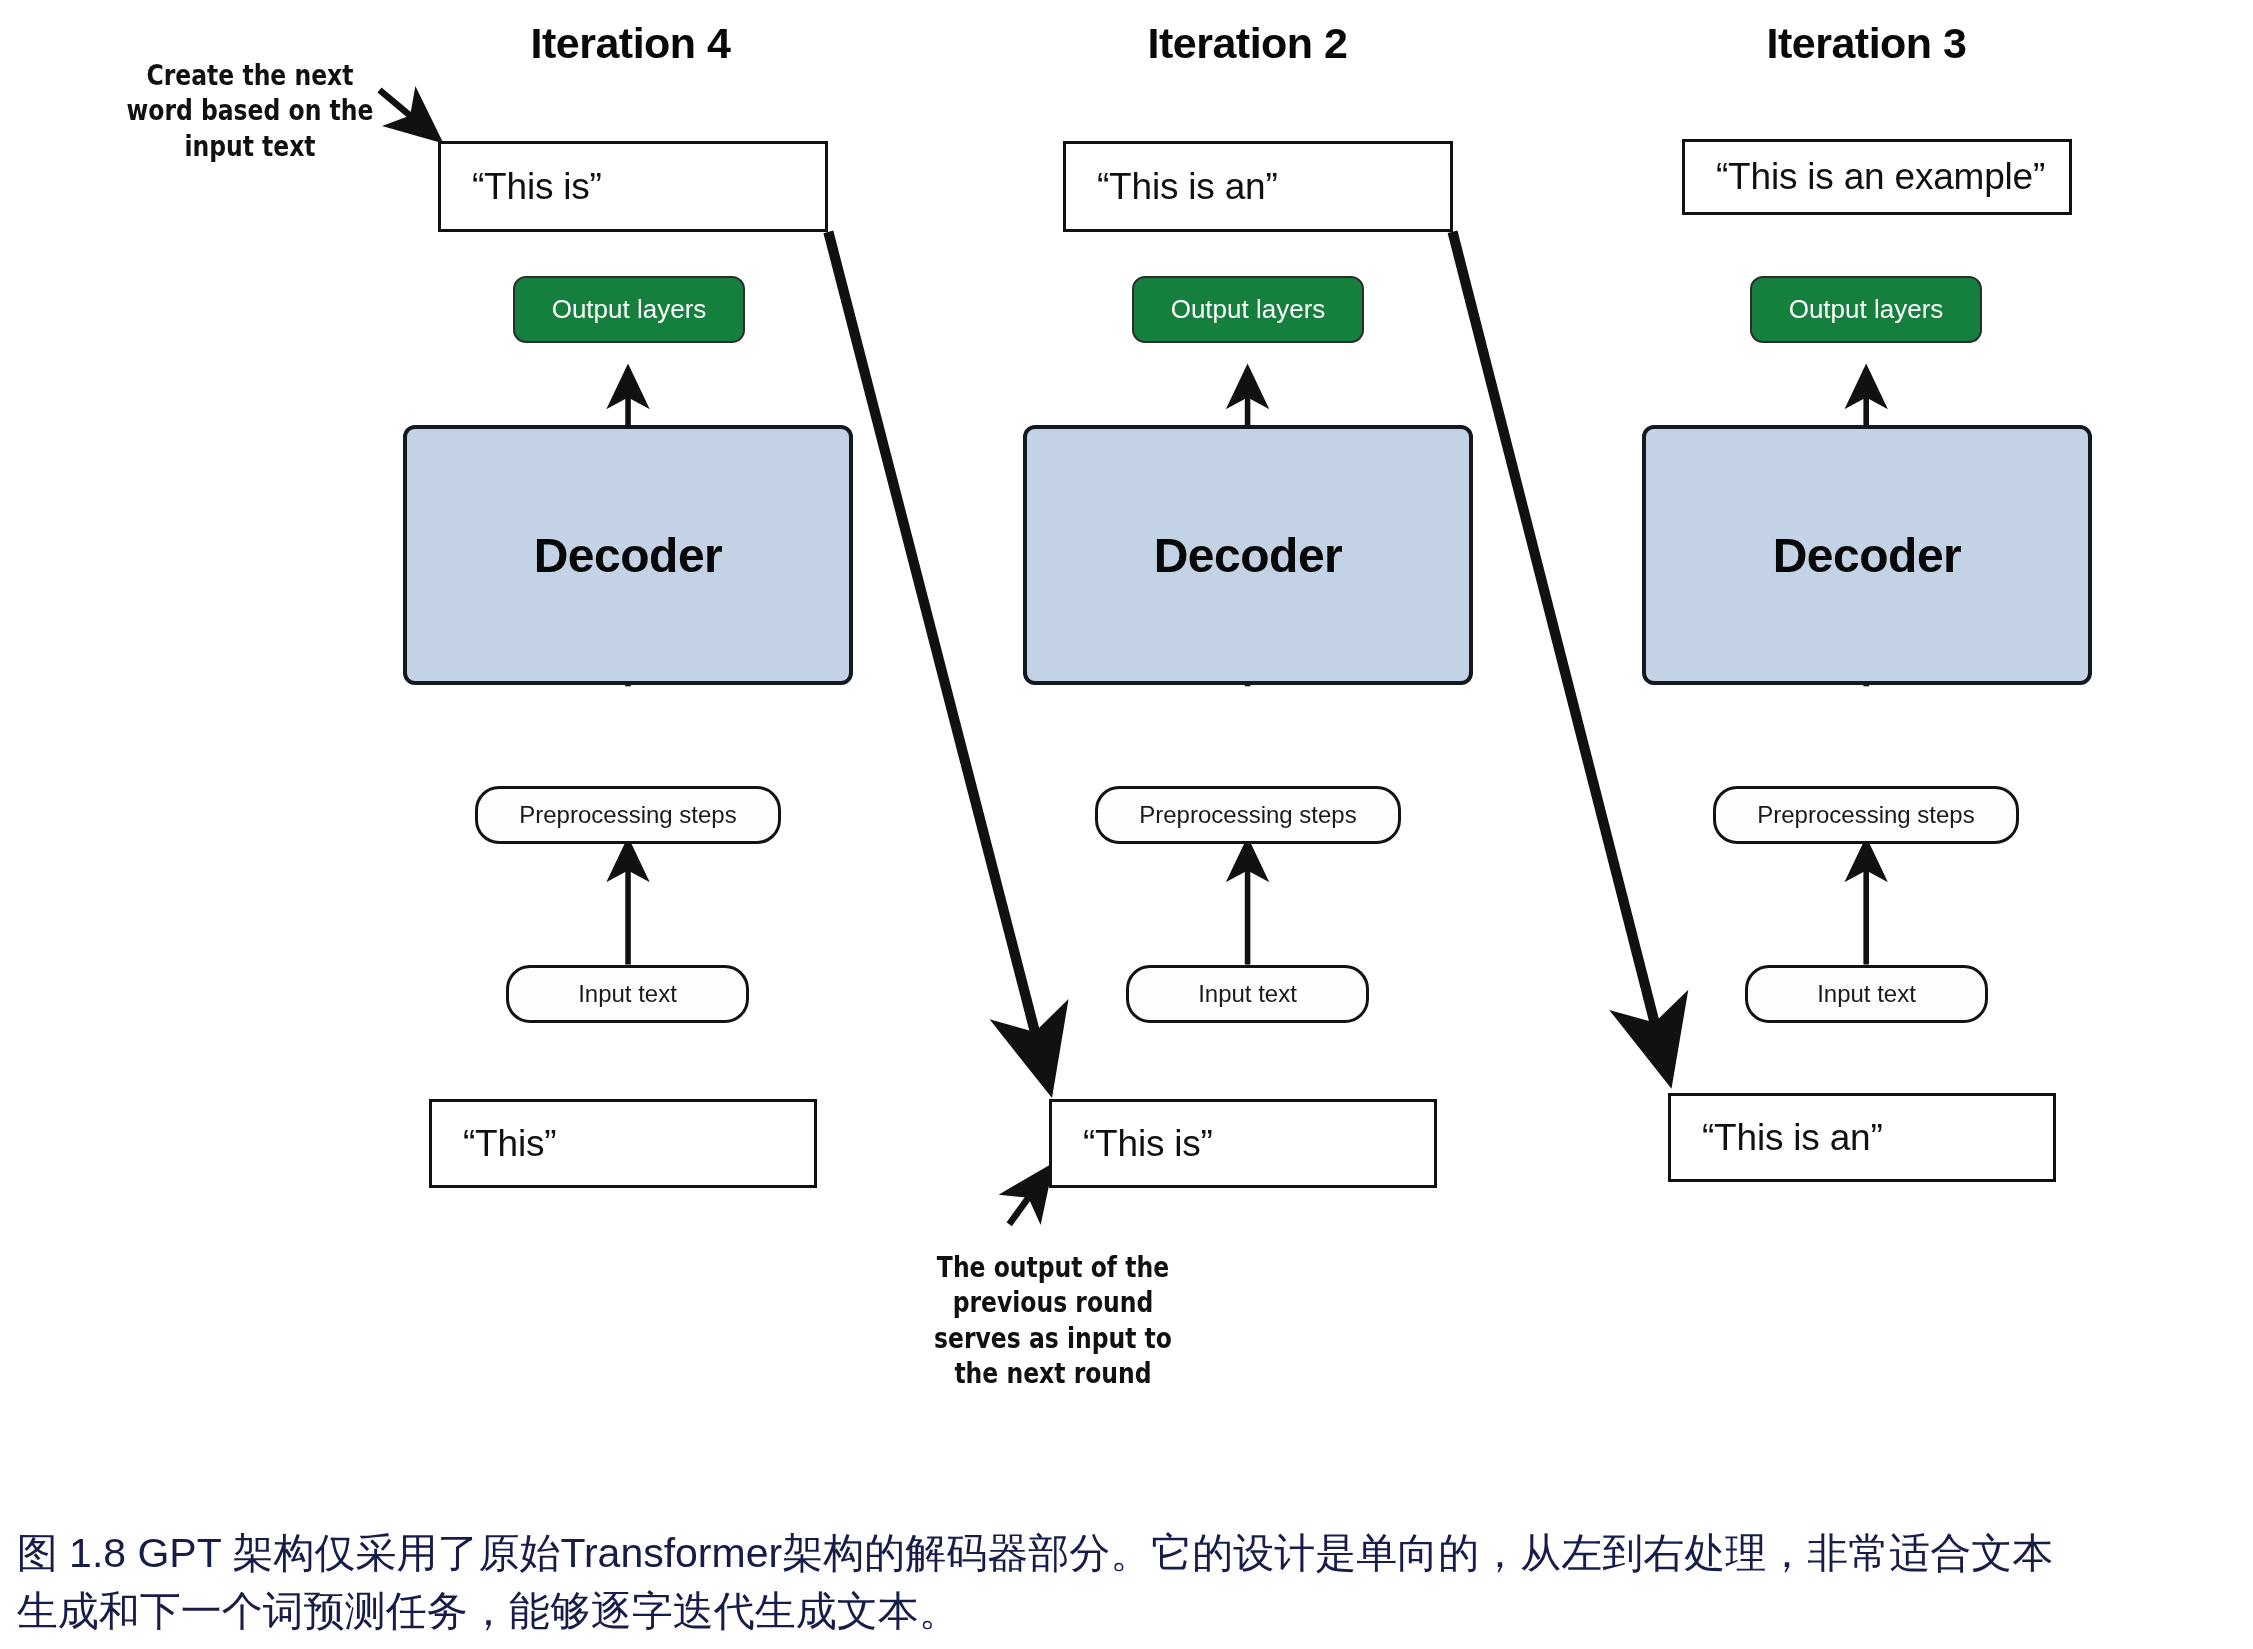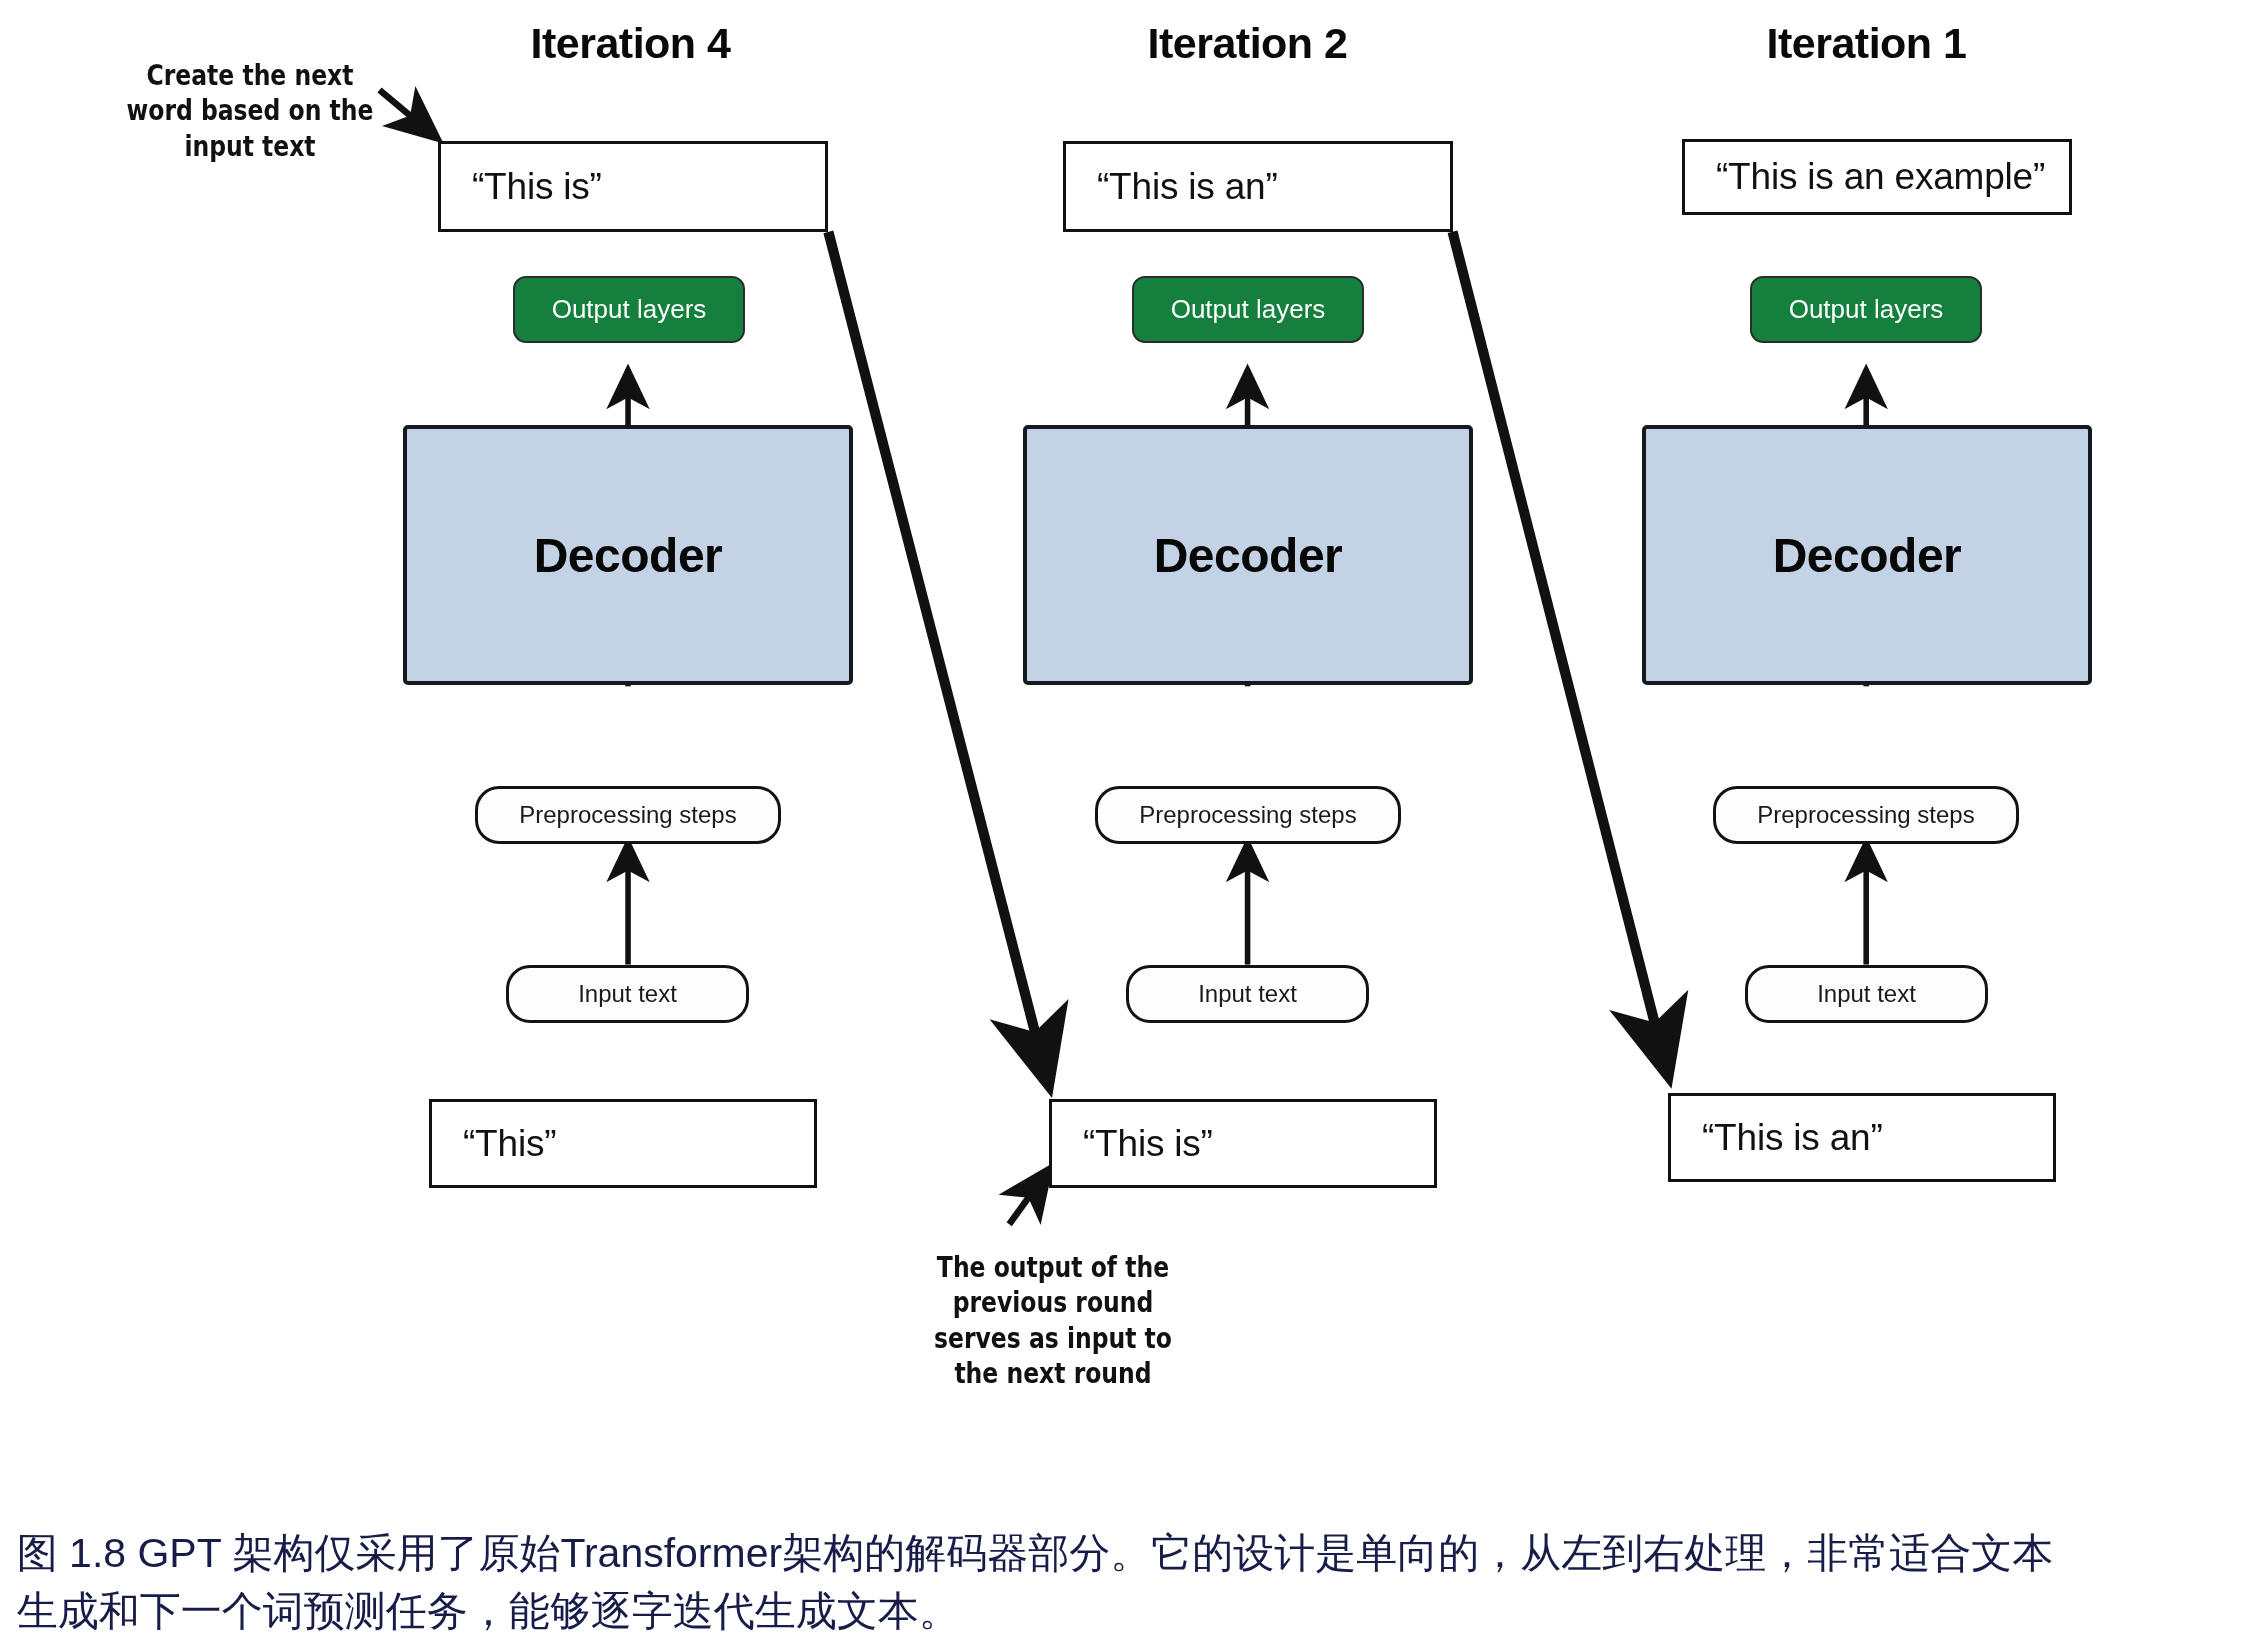--- a/index.html
+++ b/index.html
@@ -19,21 +19,21 @@
                 letter-spacing:-0.2px;}
 
   
   .outlayers{position:absolute;background:#15803d;border:2.8px solid #2b2b2b;
              border-radius:13px;box-sizing:border-box;
              display:flex;align-items:center;justify-content:center;}
   .outlayers span{font-size:26px;color:#ffffff;font-weight:500;white-space:nowrap;}
 
   
   .decoder{position:absolute;background:#c3d2e4;border:4.6px solid #14191f;
-           border-radius:5px;box-sizing:border-box;
+           border-radius:12px;box-sizing:border-box;
            display:flex;align-items:center;justify-content:center;}
   .decoder span{font-size:48px;font-weight:bold;color:#080808;letter-spacing:-0.5px;}
 
   
   .pill{position:absolute;background:#fdfdfd;border:3.7px solid #131313;
         border-radius:24px;box-sizing:border-box;
         display:flex;align-items:center;justify-content:center;}
   .pill span{font-size:24px;color:#1a1a1a;white-space:nowrap;}
 
   
@@ -87,21 +87,21 @@
 
     <line x1="1566" y1="250" x2="1798" y2="1158" stroke="#111111" stroke-width="11" marker-end="url(#ahs)"></line>
 
     <line x1="409" y1="97" x2="470" y2="148" stroke="#111111" stroke-width="7" marker-end="url(#ahs)"></line>
 
     <line x1="1088" y1="1320" x2="1130" y2="1262" stroke="#111111" stroke-width="7" marker-end="url(#ahs)"></line>
   </svg>
 
   <div class="col-title" style="left:473px;top:18.6px;width:315px;">Iteration 4</div>
   <div class="col-title" style="left:1090px;top:18.6px;width:315px;">Iteration 2</div>
-  <div class="col-title" style="left:1709px;top:18.6px;width:315px;">Iteration 1</div>
+  <div class="col-title" style="left:1709px;top:18.6px;width:315px;">Iteration 3</div>
 
   <div class="textbox" style="left:438px;top:141px;width:390px;height:91px;">
     <span>“This is”</span>
   </div>
 
   <div class="outlayers" style="left:513px;top:276px;width:232px;height:67px;">
     <span>Output layers</span>
   </div>
 
   <div class="decoder" style="left:403px;top:425px;width:450px;height:260px;">

